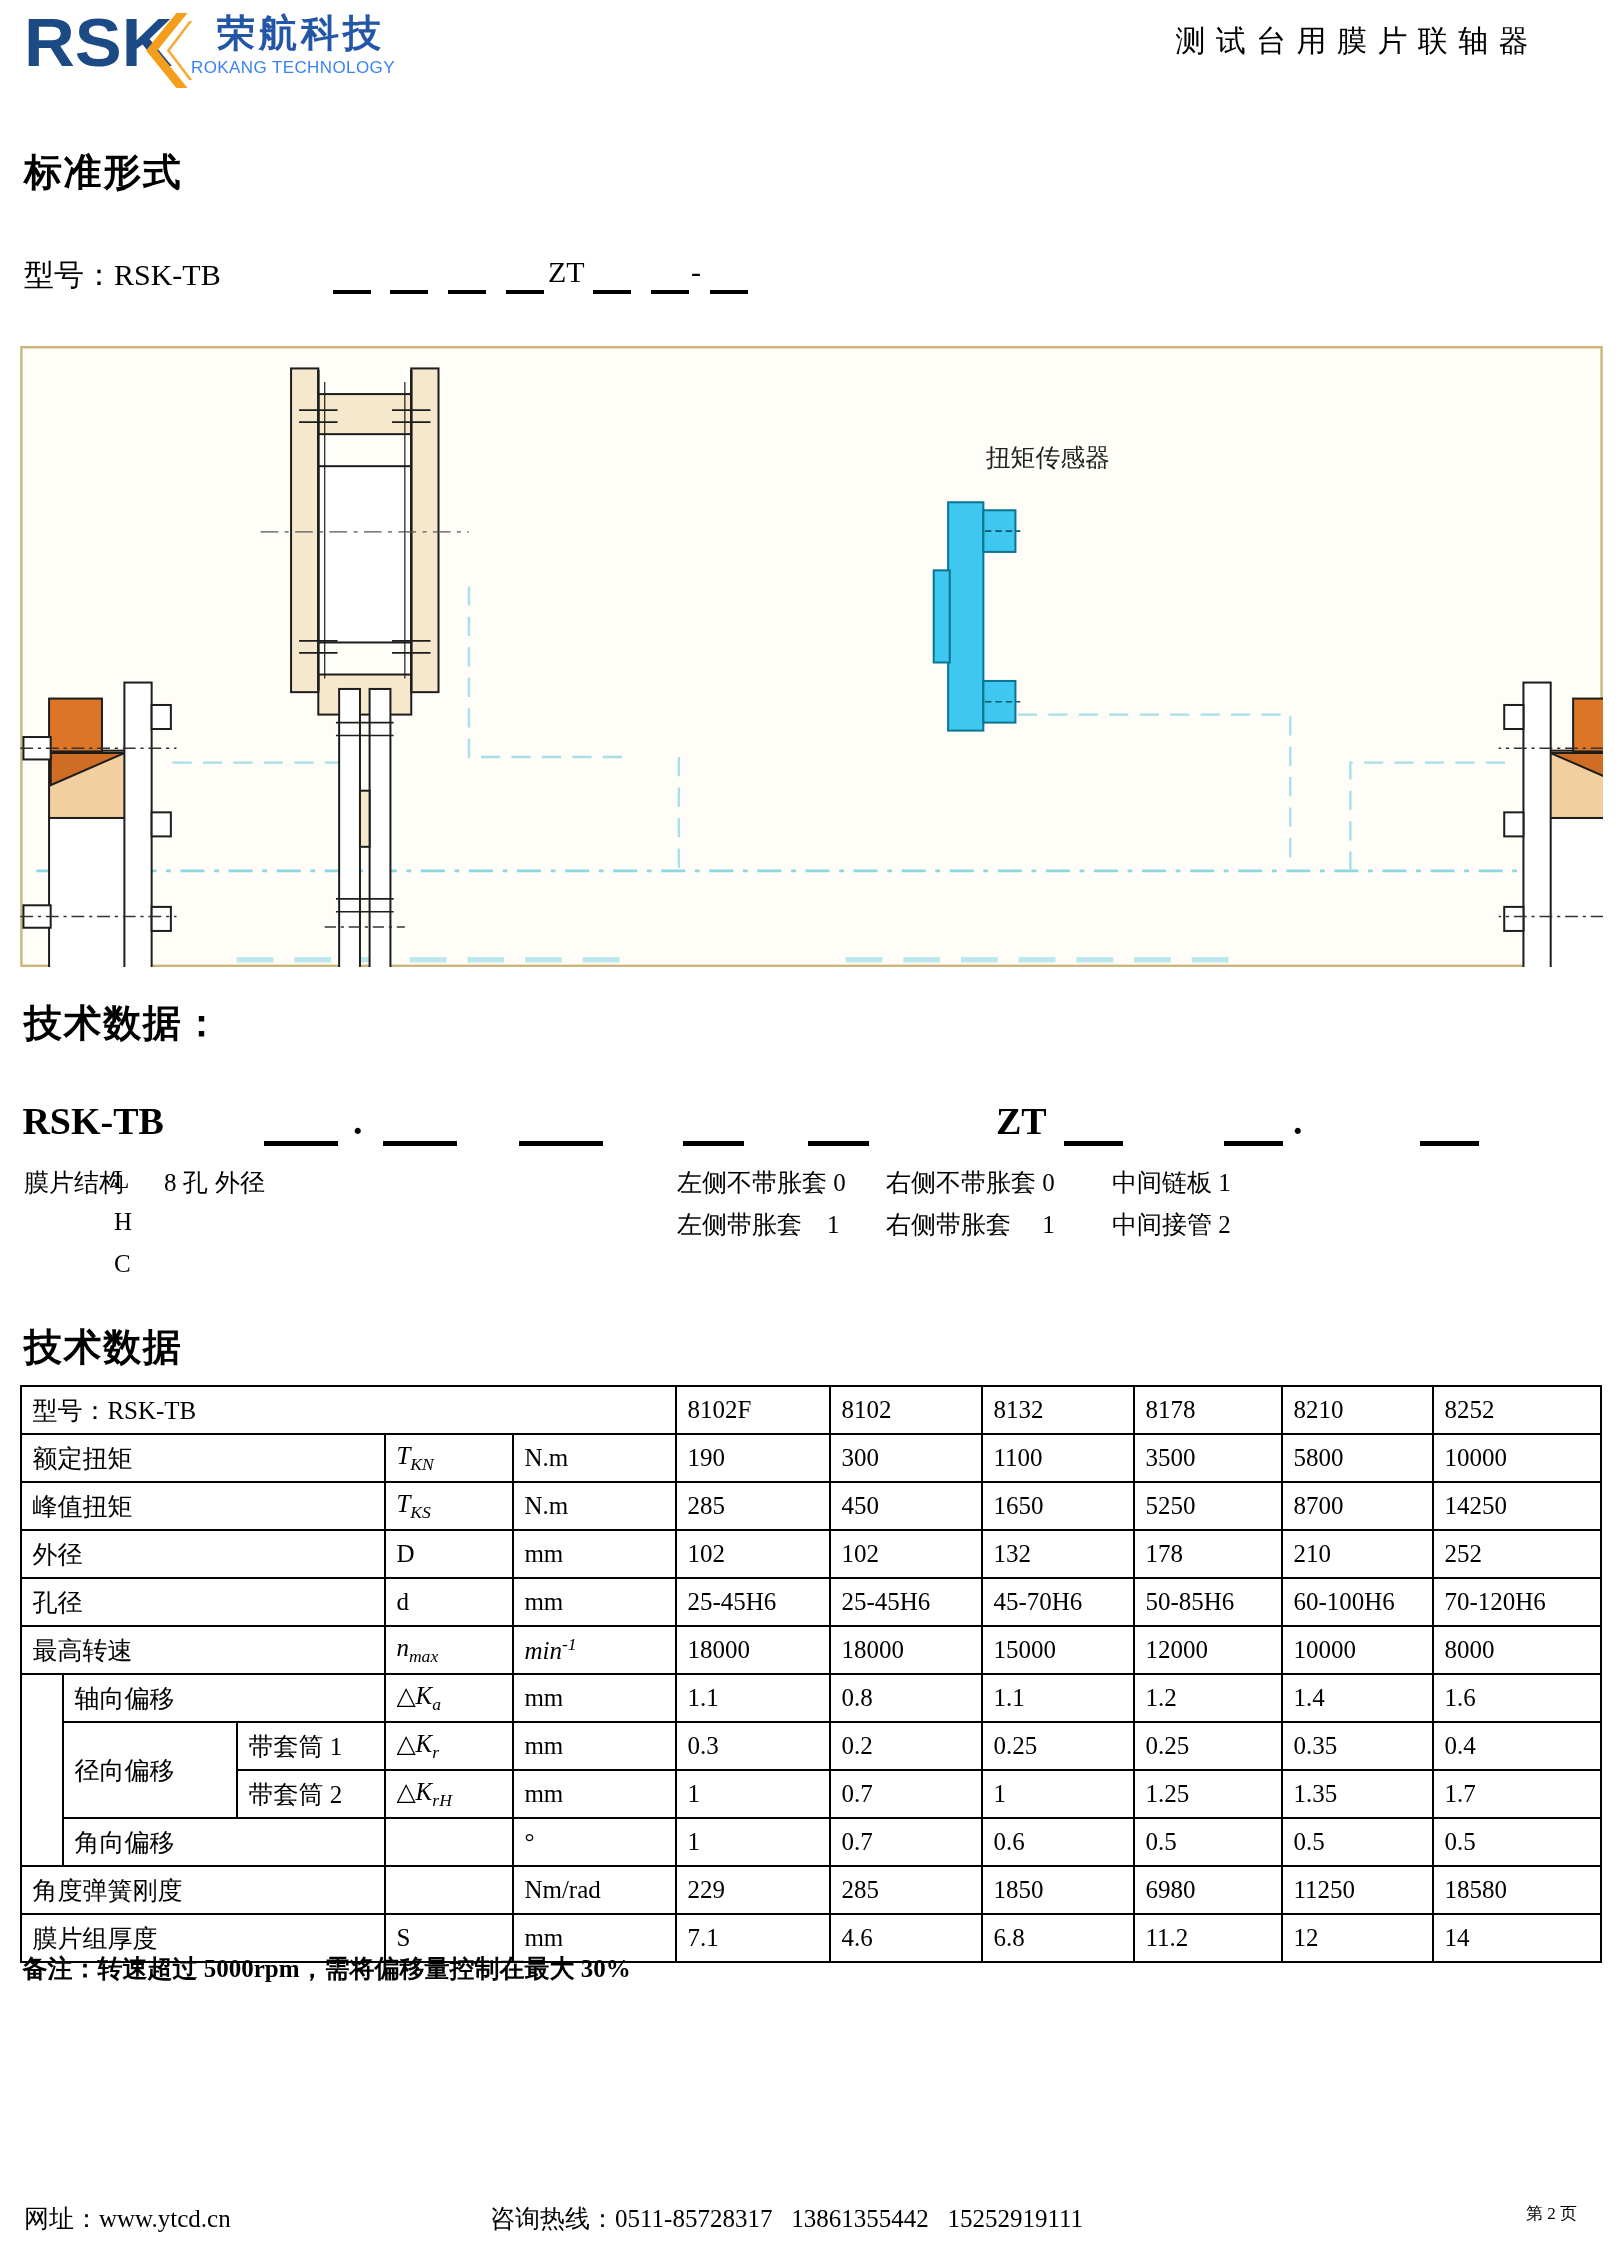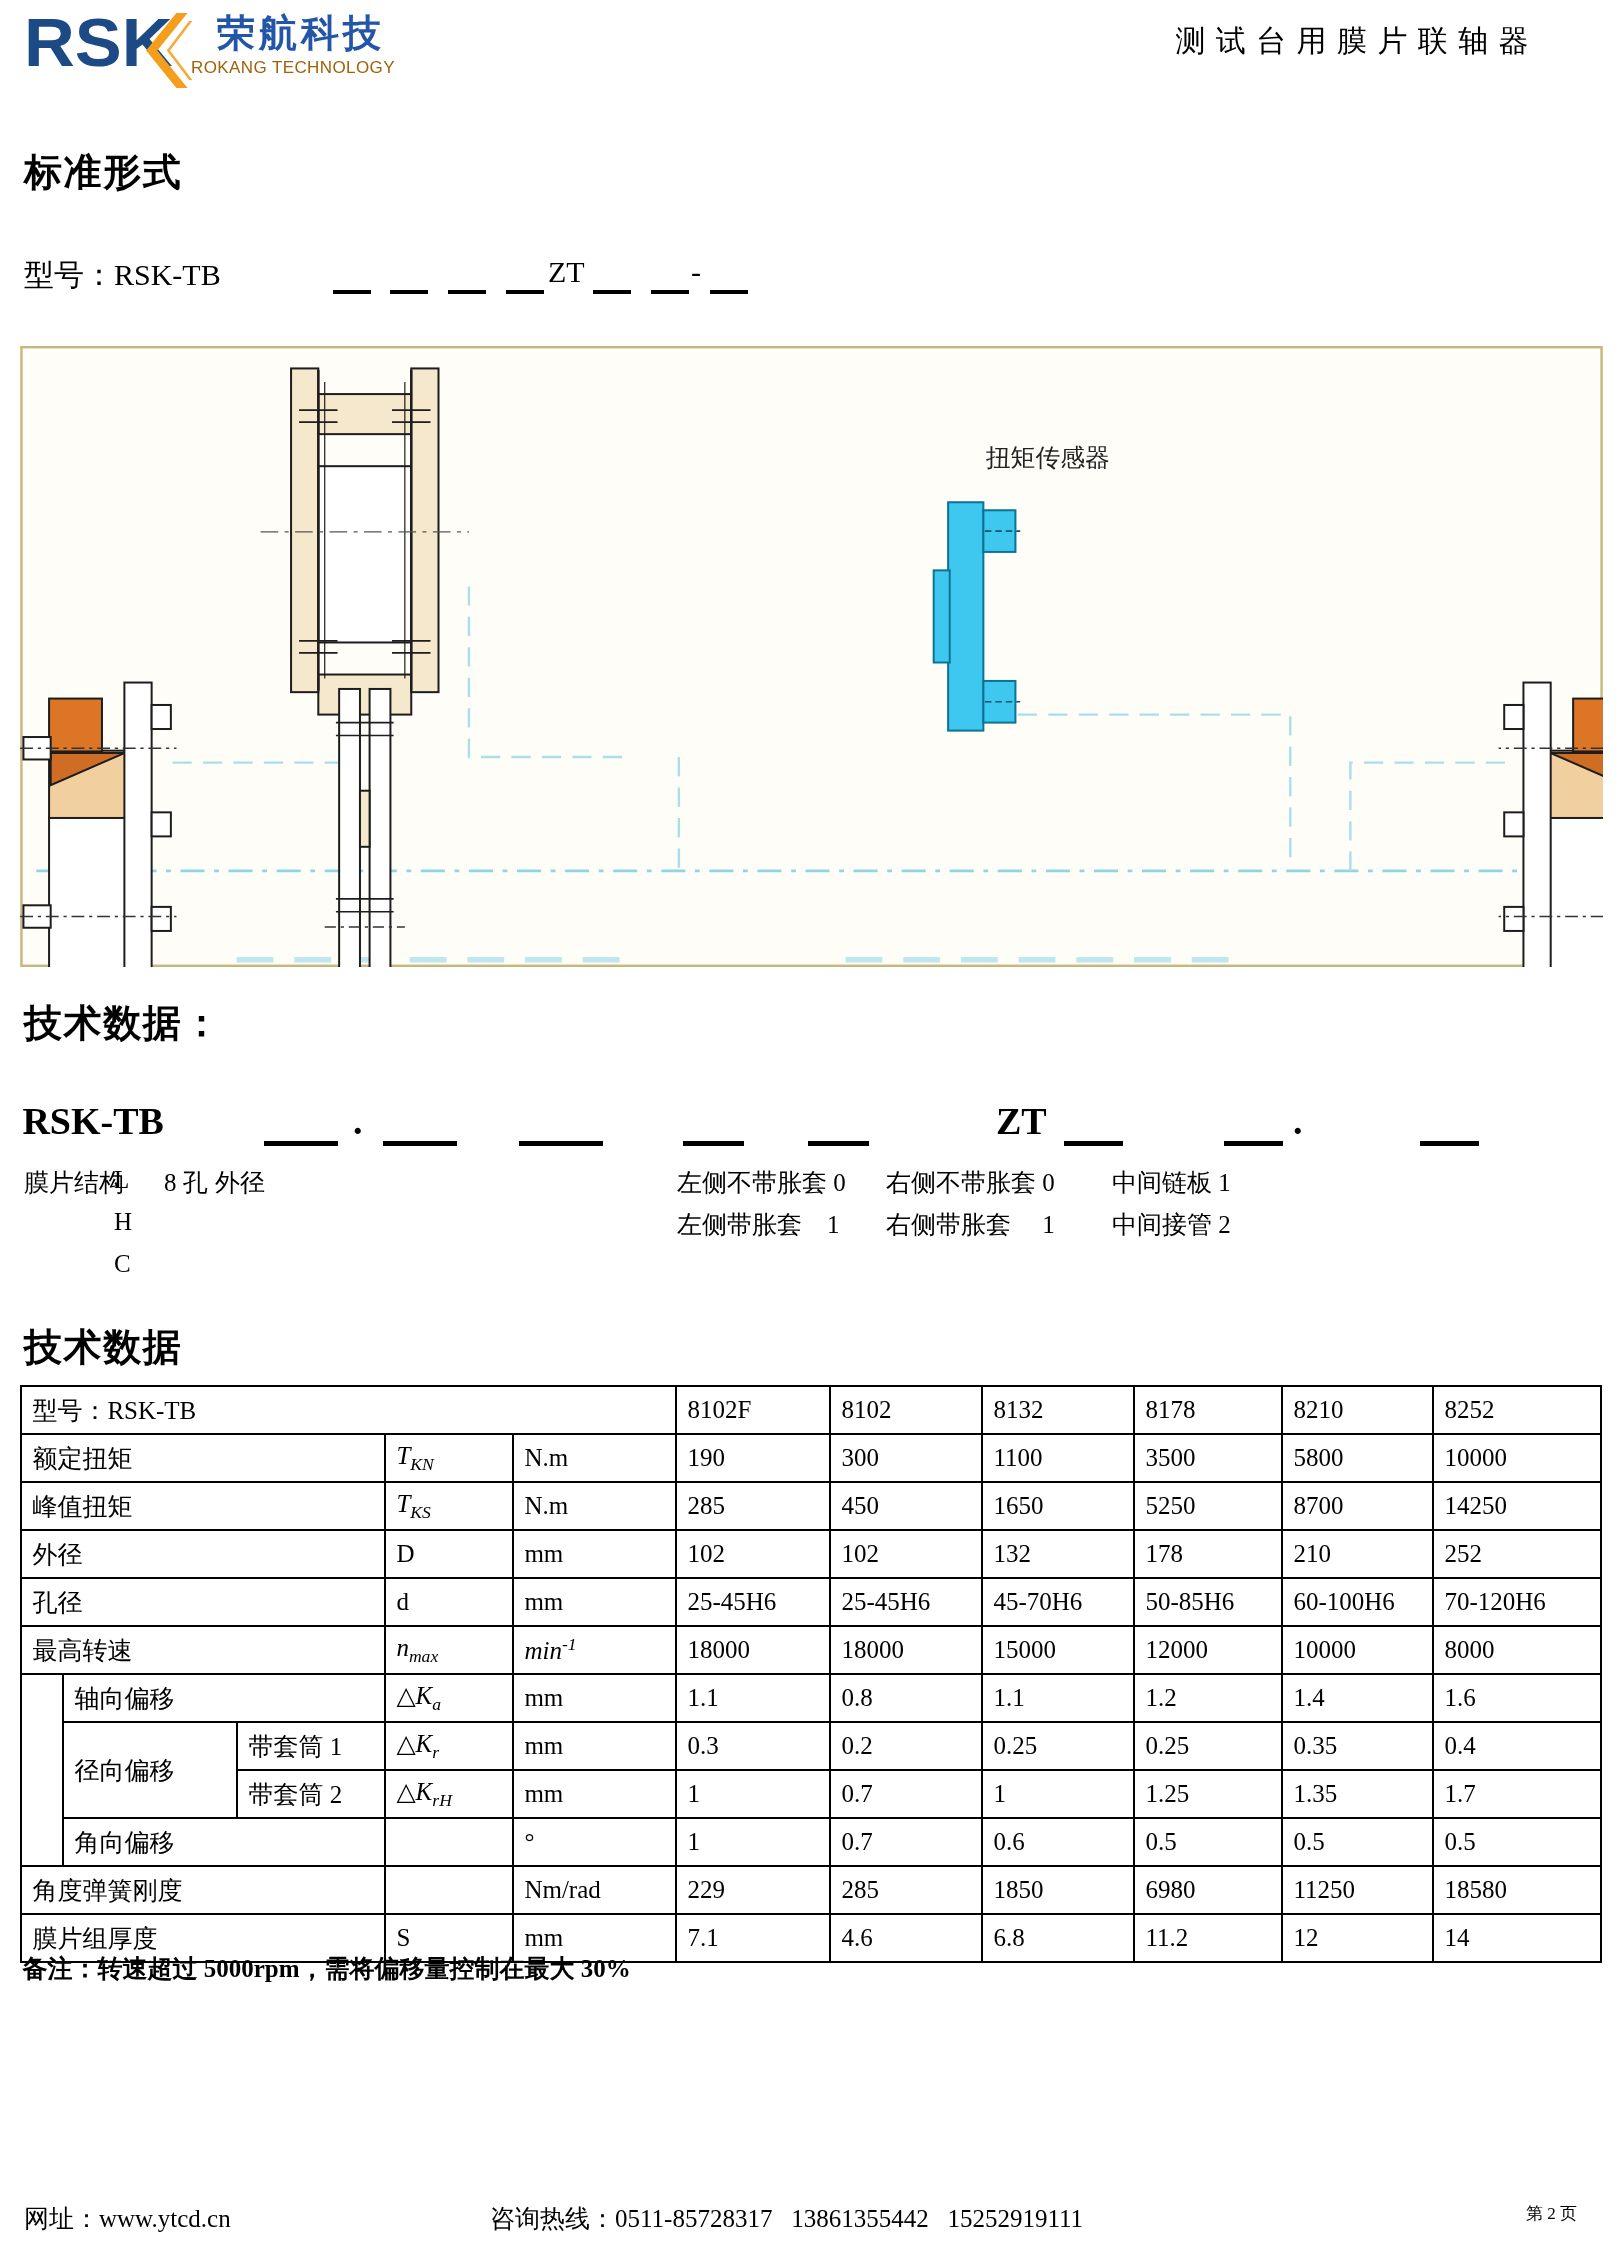--- a/index.html
+++ b/index.html
@@ -7,21 +7,21 @@
   .abs{position:absolute;}
 
   
   .logo{left:24px;top:8px;width:401px;height:88px;}
   .logo-rsk{position:absolute;left:0;top:-4.8px;font-family:"Liberation Sans","DejaVu Sans",sans-serif;
     font-weight:800;font-size:69px;letter-spacing:0px;color:#1c4a85;transform:scaleX(1.02);transform-origin:left;}
   .logo-chevron{position:absolute;left:122px;top:4.8px;}
   .logo-cn{position:absolute;left:167px;top:0px;font-family:"Liberation Sans","DejaVu Sans",sans-serif;
     font-weight:700;font-size:38px;letter-spacing:4px;color:#2356a6;margin-left:26px;}
   .logo-en{position:absolute;left:167px;top:50px;font-family:"Liberation Sans","DejaVu Sans",sans-serif;
-    font-weight:500;font-size:17px;letter-spacing:0.4px;color:#a16207;}
+    font-weight:500;font-size:17px;letter-spacing:0.4px;color:#3b82f6;}
   .doc-title{right:83px;top:21px;font-size:30px;letter-spacing:10.4px;white-space:pre;}
 
   
   .h-big{font-size:38px;font-weight:700;letter-spacing:1.6px;}
   .h1{left:24px;top:147px;}
   .h2{left:24px;top:998px;}
   .h3{left:24px;top:1322px;}
 
   
   .model-line{left:0;top:255px;width:1622px;height:45px;font-size:30px;}

